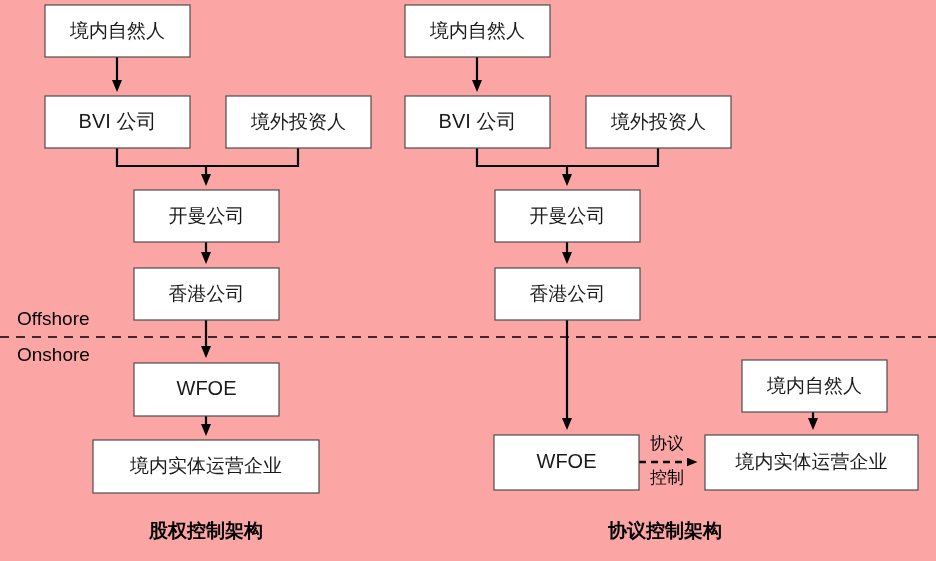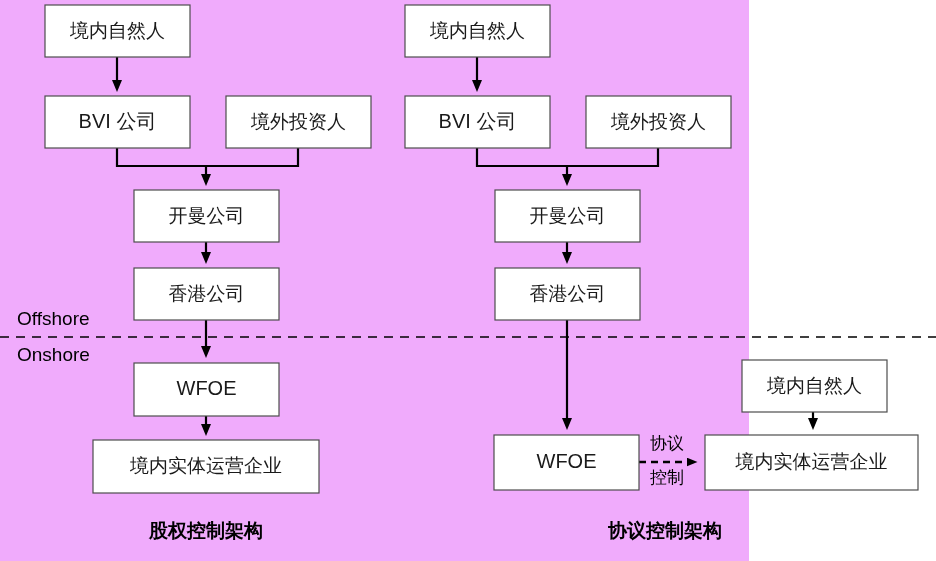--- a/index.html
+++ b/index.html
@@ -8,23 +8,23 @@
     background: #ffffff;
   }
   body {
     width: 936px;
     height: 561px;
     font-family: "Liberation Sans", sans-serif;
     overflow: hidden;
   }
   #diagram-root {
     position: relative;
-    width: 749px;
+    width: 936px;
     height: 561px;
-    background: #f0abfc;
+    background: #fca5a5;
   }
   svg.diagram-svg {
     position: absolute;
     top: 0;
     left: 0;
     width: 936px;
     height: 561px;
     display: block;
   }
   .node-box {

